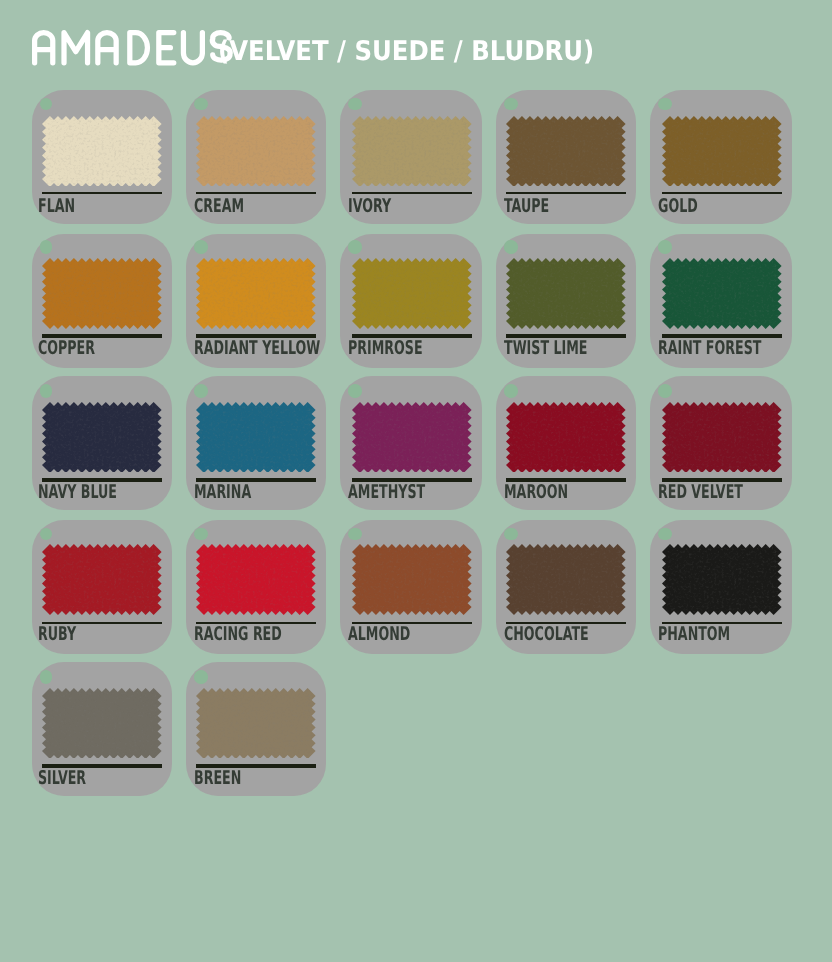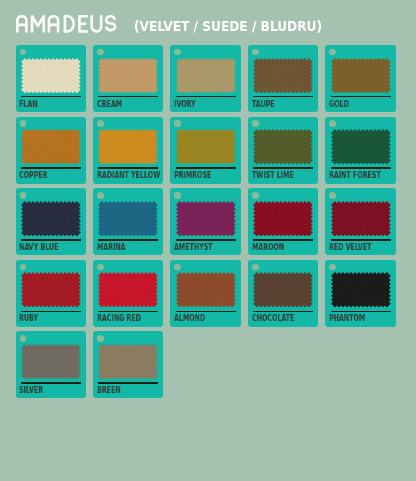--- a/index.html
+++ b/index.html
@@ -25,21 +25,21 @@
   #title-svg {
     position: absolute;
     left: 16.4px;
     top: 15.2px;
     width: 100.3px;
     height: 16.4px;
     overflow: visible;
   }
   #subtitle {
     position: absolute;
-    left: 134px;
+    left: 109px;
     top: 18.6px;
     font-family: "DejaVu Sans", sans-serif;
     font-weight: bold;
     font-stretch: condensed;
     font-size: 13.55px;
     line-height: 14px;
     color: #ffffff;
     white-space: nowrap;
     will-change: transform;
   }
@@ -52,22 +52,22 @@
     width: 380.5px;
     display: grid;
     grid-template-columns: repeat(5, 70.4px);
     column-gap: 7.1px;
     row-gap: 4.6px;
   }
   .card {
     position: relative;
     width: 70.4px;
     height: 67px;
-    background: #14b8a6;
-    border-radius: 3px;
+    background: #a3a3a3;
+    border-radius: 16px;
     box-sizing: border-box;
   }
   .dot {
     position: absolute;
     left: 4.0px;
     top: 3.75px;
     width: 6.6px;
     height: 6.6px;
     border-radius: 50%;
     background: #8cb898;

